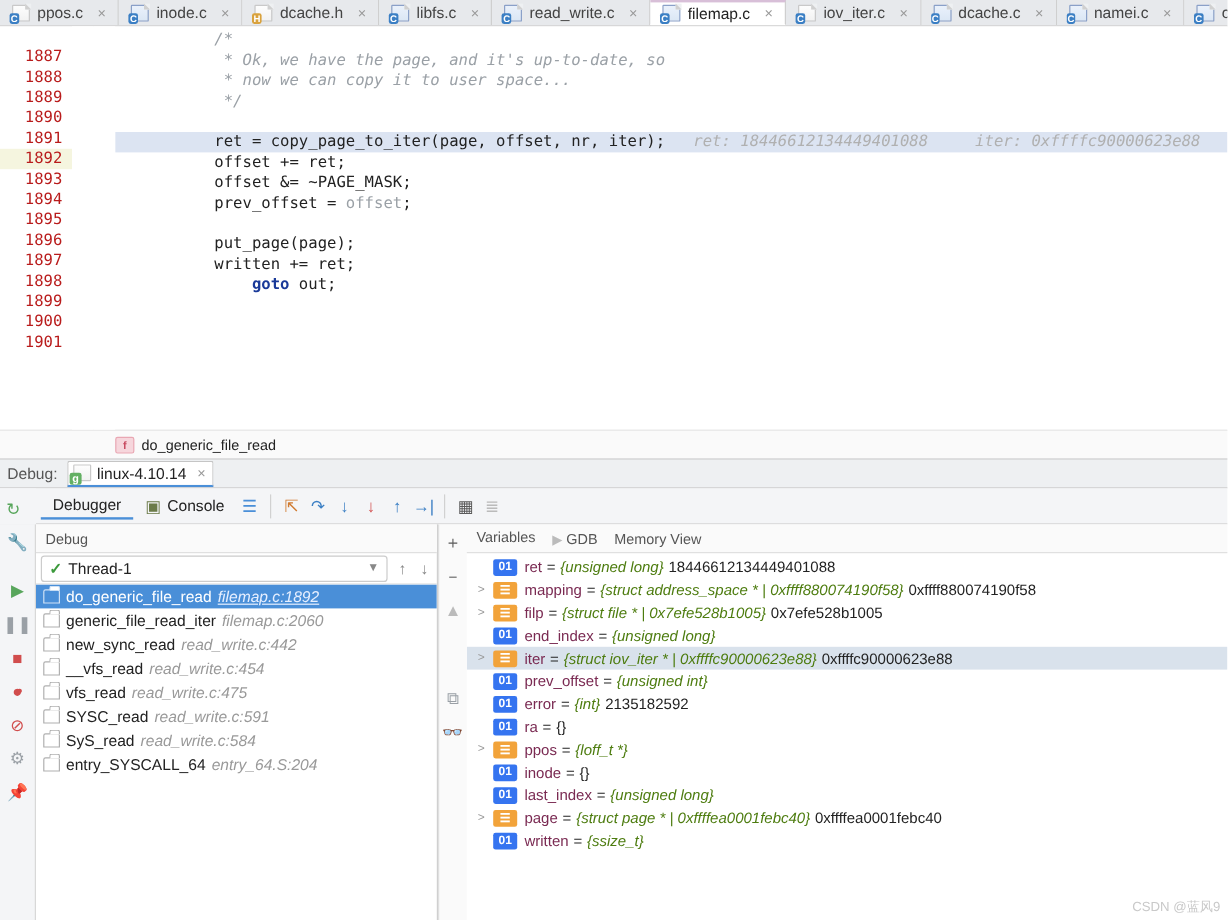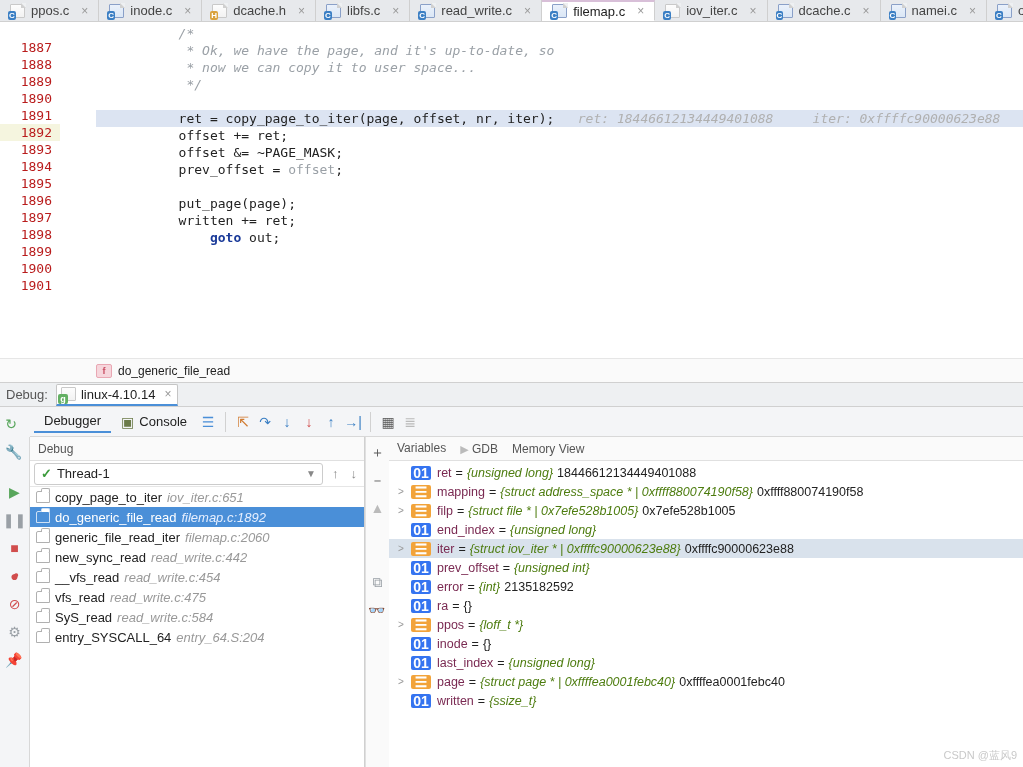--- a/index.html
+++ b/index.html
@@ -58,36 +58,36 @@
   .panel-hdr { height:24px; line-height:24px; padding:0 8px; border-bottom:1px solid #e0e0e0; background:#fafafa; font-size:12px; color:#555; }
   .thread-row { display:flex; align-items:center; height:26px; padding:0 4px; border-bottom:1px solid #e6e6e6; gap:6px; }
   .thread-sel { flex:1; height:22px; border:1px solid #ccc; border-radius:3px; display:flex; align-items:center; padding:0 6px; background:#fff; gap:5px; }
   .thread-sel .chk { color:#3c9a3c; font-weight:700; }
   .thread-sel .dd { margin-left:auto; color:#888; font-size:10px; }
   .navbtn { color:#888; padding:0 3px; }
   .frame-list { flex:1; overflow:hidden; }
   .frame { display:flex; align-items:center; height:20px; padding:0 4px 0 6px; gap:5px; white-space:nowrap; }
   .frame.sel { background:#4a8fd8; color:#fff; }
   .frame .loc { color:#999; font-style:italic; }
-  .frame.sel .loc { color:#e6efff; font-style:italic; }
+  .frame.sel .loc { color:#e6efff; font-style:italic;text-decoration:underline; }
   .frame .loc.unk { font-style:normal; }
   .fr-ico { width:14px; height:12px; display:inline-block; position:relative; }
   .fr-ico::before { content:""; position:absolute; inset:0; border:1px solid #b0b0b0; border-radius:2px 2px 0 0; }
   .fr-ico::after { content:""; position:absolute; left:5px; top:-3px; width:7px; height:3px; border:1px solid #b0b0b0; border-bottom:none; border-radius:2px 2px 0 0; background:#fff; }
   .frame.sel .fr-ico::before, .frame.sel .fr-ico::after { border-color:#cfe1f5; }
 
   
   .vars-panel { flex:1; display:flex; flex-direction:column; }
   .vtabs { display:flex; align-items:center; height:24px; border-bottom:1px solid #e0e0e0; background:#fafafa; gap:14px; padding:0 8px; font-size:12px; color:#555; }
   .vtabs .arrow { color:#bbb; font-size:11px; }
   .var-list { flex:1; overflow:hidden; padding:2px 0; font-size:12.5px; }
   .var { display:flex; align-items:center; height:19px; padding-left:6px; gap:4px; white-space:nowrap; }
   .var.sel { background:#d9e2ec; }
   .tw { width:12px; display:inline-block; text-align:center; color:#999; font-size:10px; }
-  .badge-s { width:20px; height:14px; display:inline-flex; align-items:center; justify-content:center; font-size:14px; font-weight:700; color:#fff; border-radius:2px; margin-right:2px; }
+  .badge-s { width:20px; height:14px; display:inline-flex; align-items:center; justify-content:center; font-size:10px; font-weight:700; color:#fff; border-radius:2px; margin-right:2px; }
   .b01 { background:#3574F0; }
   .bst { background:#F2A33A; }
   .vname { color:#7a2a52; }
   .vtype { color:#4d7c0f;font-style:italic; }
   .vval { color:#222; }
 
   
   .right-gut { width:24px; border-left:1px solid #e0e0e0; display:flex; flex-direction:column; align-items:center; padding-top:4px; gap:6px; background:#fafafa; }
 
   .water { position:absolute; right:6px; bottom:4px; color:#c9c9c9; font-size:11px; }
@@ -286,25 +286,20 @@
     <div class="thread-row">
       <div class="thread-sel">
         <span class="chk">✓</span>
         <span>Thread-1</span>
         <span class="dd">▼</span>
       </div>
       <span class="navbtn">↑</span>
       <span class="navbtn">↓</span>
     </div>
     <div class="frame-list" id="frame-list">
-        <div class="frame">
-          <span class="fr-ico"></span>
-          <span>copy_page_to_iter</span> 
-          <span class="loc">iov_iter.c:651</span>
-        </div>
         <div class="frame sel">
           <span class="fr-ico"></span>
           <span>do_generic_file_read</span> 
           <span class="loc">filemap.c:1892</span>
         </div>
         <div class="frame">
           <span class="fr-ico"></span>
           <span>generic_file_read_iter</span> 
           <span class="loc">filemap.c:2060</span>
         </div>
@@ -315,20 +310,25 @@
         </div>
         <div class="frame">
           <span class="fr-ico"></span>
           <span>__vfs_read</span> 
           <span class="loc">read_write.c:454</span>
         </div>
         <div class="frame">
           <span class="fr-ico"></span>
           <span>vfs_read</span> 
           <span class="loc">read_write.c:475</span>
+        </div>
+        <div class="frame">
+          <span class="fr-ico"></span>
+          <span>SYSC_read</span> 
+          <span class="loc">read_write.c:591</span>
         </div>
         <div class="frame">
           <span class="fr-ico"></span>
           <span>SyS_read</span> 
           <span class="loc">read_write.c:584</span>
         </div>
         <div class="frame">
           <span class="fr-ico"></span>
           <span>entry_SYSCALL_64</span> 
           <span class="loc">entry_64.S:204</span>

